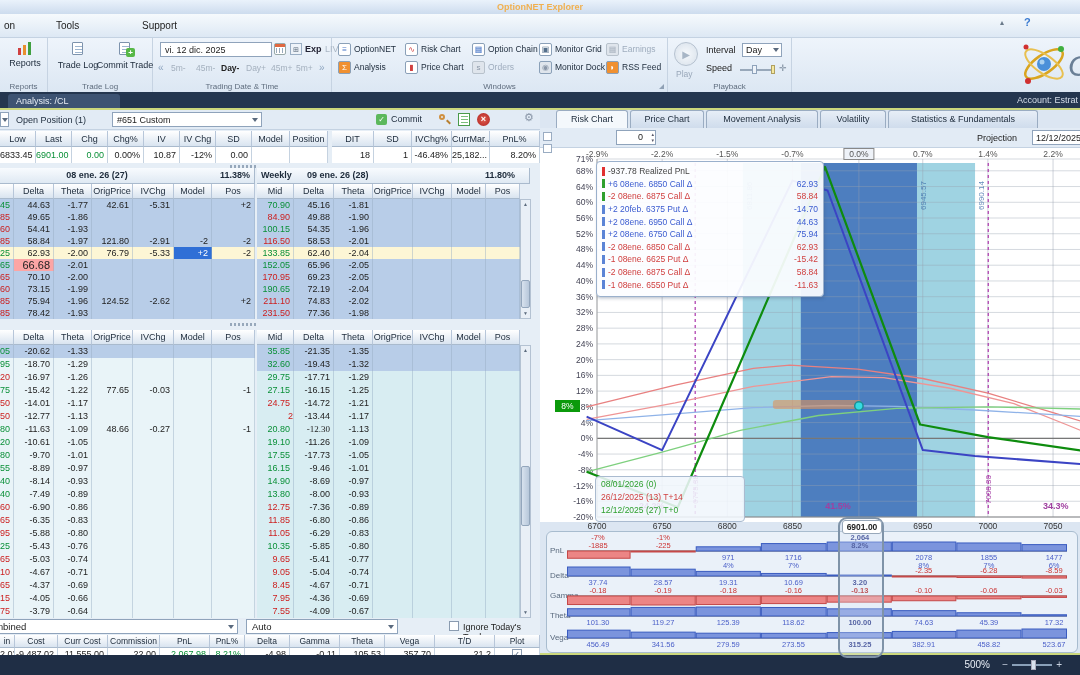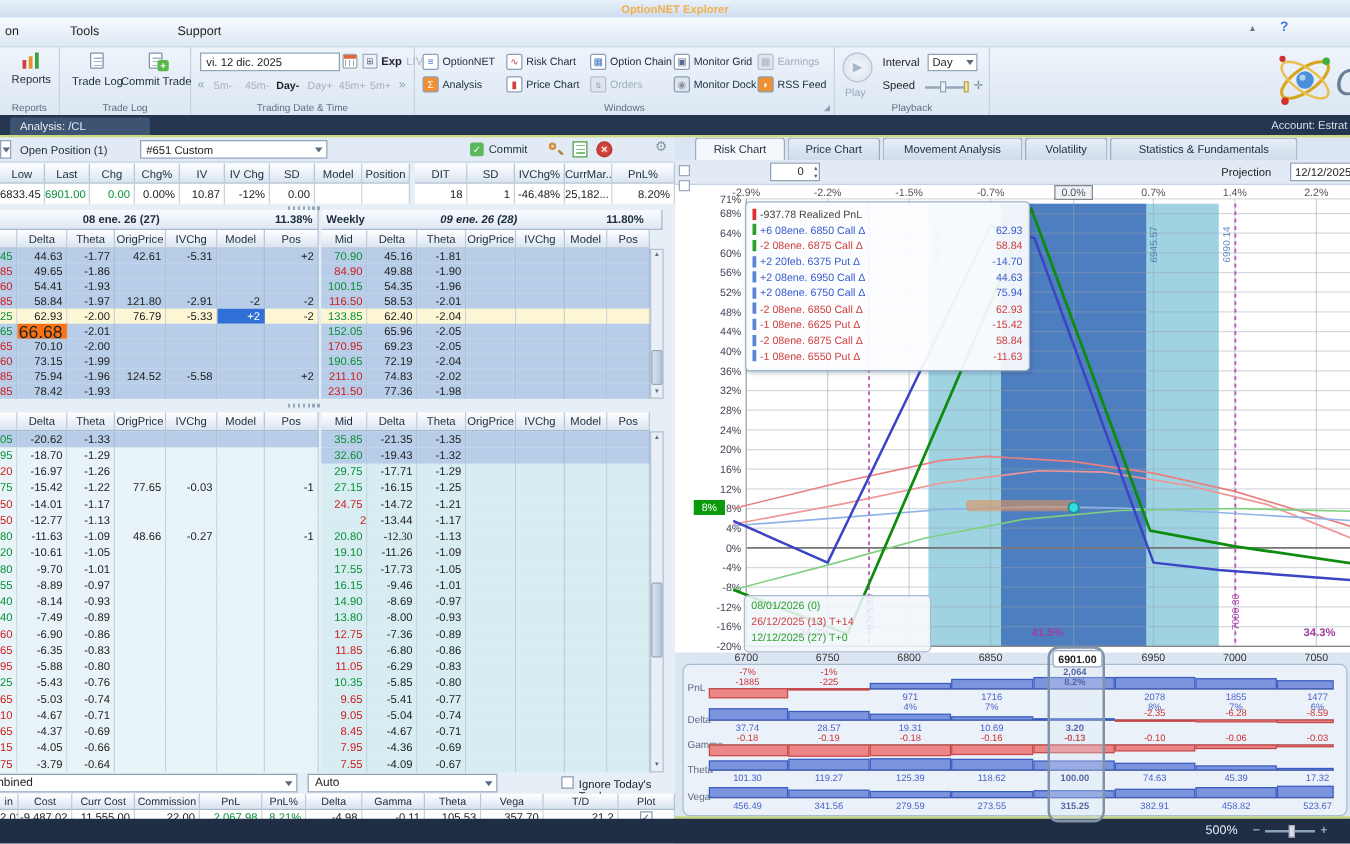--- a/index.html
+++ b/index.html
@@ -242,21 +242,21 @@
       <div class="abs valcell" style="left: 452px; top: 17px; width: 38px; height: 16px; font-size: 9px; line-height: 16px;">25,182...</div>
       <div class="abs hdrcell" style="left: 490px; top: 1px; width: 50px; height: 16px; font-size: 9px; line-height: 16px;">PnL%</div>
       <div class="abs valcell" style="left: 490px; top: 17px; width: 50px; height: 16px; font-size: 9px; line-height: 16px;">8.20%</div>
       <div class="abs splitdots" style="left: 230px; top: 35px;"></div>
       <div class="abs grp-hdr" style="left: 0px; top: 38px; width: 255px; height: 16px;">
         <div class="abs" style="left: 0px; right: 60px; text-align: center; top: 2px;">08 ene. 26 (27)</div>
         <div class="abs" style="right: 4px; top: 2px;">11.38%</div>
       </div>
       <div class="abs grp-hdr" style="left: 257px; top: 38px; width: 273px; height: 16px;">
         <div class="abs" style="left: 4px; top: 2px;">Weekly</div>
-        <div class="abs" style="left: 50px; right: 70px; text-align: center; top: 2px; font-style: italic;">09 ene. 26 (28)</div>
+        <div class="abs" style="left: 50px; right: 70px; text-align: left; top: 2px;">09 ene. 26 (28)</div>
         <div class="abs" style="right: 14px; top: 2px;">11.80%</div>
       </div>
       <div class="abs hdrcell" style="left: 0px; top: 54px; width: 14px; height: 15px; font-size: 9px; line-height: 15px;"></div>
       <div class="abs hdrcell" style="left: 14px; top: 54px; width: 40px; height: 15px; font-size: 9px; line-height: 15px;">Delta</div>
       <div class="abs hdrcell" style="left: 54px; top: 54px; width: 38px; height: 15px; font-size: 9px; line-height: 15px;">Theta</div>
       <div class="abs hdrcell" style="left: 92px; top: 54px; width: 41px; height: 15px; font-size: 9px; line-height: 15px;">OrigPrice</div>
       <div class="abs hdrcell" style="left: 133px; top: 54px; width: 41px; height: 15px; font-size: 9px; line-height: 15px;">IVChg</div>
       <div class="abs hdrcell" style="left: 174px; top: 54px; width: 38px; height: 15px; font-size: 9px; line-height: 15px;">Model</div>
       <div class="abs hdrcell" style="left: 212px; top: 54px; width: 43px; height: 15px; font-size: 9px; line-height: 15px;">Pos</div>
       <div class="abs hdrcell" style="left: 257px; top: 54px; width: 37px; height: 15px; font-size: 9px; line-height: 15px;">Mid</div>
@@ -295,21 +295,21 @@
       <div class="abs chain-cell" style="left: 174px; top: 105px; width: 38px; height: 12px; line-height: 12px; font-size: 9px; background: rgb(184, 205, 232);">-2</div>
       <div class="abs chain-cell" style="left: 212px; top: 105px; width: 43px; height: 12px; line-height: 12px; font-size: 9px; background: rgb(184, 205, 232);">-2</div>
       <div class="abs chain-cell g" style="left: 0px; top: 117px; width: 14px; height: 12px; line-height: 12px; font-size: 9px; background: rgb(253, 246, 213);">25</div>
       <div class="abs chain-cell" style="left: 14px; top: 117px; width: 40px; height: 12px; line-height: 12px; font-size: 9px; background: rgb(253, 246, 213);">62.93</div>
       <div class="abs chain-cell" style="left: 54px; top: 117px; width: 38px; height: 12px; line-height: 12px; font-size: 9px; background: rgb(253, 246, 213);">-2.00</div>
       <div class="abs chain-cell" style="left: 92px; top: 117px; width: 41px; height: 12px; line-height: 12px; font-size: 9px; background: rgb(253, 246, 213);">76.79</div>
       <div class="abs chain-cell" style="left: 133px; top: 117px; width: 41px; height: 12px; line-height: 12px; font-size: 9px; background: rgb(253, 246, 213);">-5.33</div>
       <div class="abs chain-cell" style="left: 174px; top: 117px; width: 38px; height: 12px; line-height: 12px; font-size: 9px; background: rgb(47, 111, 214); color: rgb(255, 255, 255);">+2</div>
       <div class="abs chain-cell" style="left: 212px; top: 117px; width: 43px; height: 12px; line-height: 12px; font-size: 9px; background: rgb(253, 246, 213);">-2</div>
       <div class="abs chain-cell g" style="left: 0px; top: 129px; width: 14px; height: 12px; line-height: 12px; font-size: 9px; background: rgb(184, 205, 232);">65</div>
-      <div class="abs chain-cell" style="left: 14px; top: 129px; width: 40px; height: 12px; line-height: 12px; font-size: 14px; background: #f97316; text-decoration: underline;">66.68</div>
+      <div class="abs chain-cell" style="left: 14px; top: 129px; width: 40px; height: 12px; line-height: 12px; font-size: 11px; background: #fca5a5;">66.68</div>
       <div class="abs chain-cell" style="left: 54px; top: 129px; width: 38px; height: 12px; line-height: 12px; font-size: 9px; background: rgb(184, 205, 232);">-2.01</div>
       <div class="abs chain-cell" style="left: 92px; top: 129px; width: 41px; height: 12px; line-height: 12px; font-size: 9px; background: rgb(184, 205, 232);"></div>
       <div class="abs chain-cell" style="left: 133px; top: 129px; width: 41px; height: 12px; line-height: 12px; font-size: 9px; background: rgb(184, 205, 232);"></div>
       <div class="abs chain-cell" style="left: 174px; top: 129px; width: 38px; height: 12px; line-height: 12px; font-size: 9px; background: rgb(184, 205, 232);"></div>
       <div class="abs chain-cell" style="left: 212px; top: 129px; width: 43px; height: 12px; line-height: 12px; font-size: 9px; background: rgb(184, 205, 232);"></div>
       <div class="abs chain-cell r" style="left: 0px; top: 141px; width: 14px; height: 12px; line-height: 12px; font-size: 9px; background: rgb(184, 205, 232);">65</div>
       <div class="abs chain-cell" style="left: 14px; top: 141px; width: 40px; height: 12px; line-height: 12px; font-size: 9px; background: rgb(184, 205, 232);">70.10</div>
       <div class="abs chain-cell" style="left: 54px; top: 141px; width: 38px; height: 12px; line-height: 12px; font-size: 9px; background: rgb(184, 205, 232);">-2.00</div>
       <div class="abs chain-cell" style="left: 92px; top: 141px; width: 41px; height: 12px; line-height: 12px; font-size: 9px; background: rgb(184, 205, 232);"></div>
       <div class="abs chain-cell" style="left: 133px; top: 141px; width: 41px; height: 12px; line-height: 12px; font-size: 9px; background: rgb(184, 205, 232);"></div>
@@ -319,21 +319,21 @@
       <div class="abs chain-cell" style="left: 14px; top: 153px; width: 40px; height: 12px; line-height: 12px; font-size: 9px; background: rgb(184, 205, 232);">73.15</div>
       <div class="abs chain-cell" style="left: 54px; top: 153px; width: 38px; height: 12px; line-height: 12px; font-size: 9px; background: rgb(184, 205, 232);">-1.99</div>
       <div class="abs chain-cell" style="left: 92px; top: 153px; width: 41px; height: 12px; line-height: 12px; font-size: 9px; background: rgb(184, 205, 232);"></div>
       <div class="abs chain-cell" style="left: 133px; top: 153px; width: 41px; height: 12px; line-height: 12px; font-size: 9px; background: rgb(184, 205, 232);"></div>
       <div class="abs chain-cell" style="left: 174px; top: 153px; width: 38px; height: 12px; line-height: 12px; font-size: 9px; background: rgb(184, 205, 232);"></div>
       <div class="abs chain-cell" style="left: 212px; top: 153px; width: 43px; height: 12px; line-height: 12px; font-size: 9px; background: rgb(184, 205, 232);"></div>
       <div class="abs chain-cell r" style="left: 0px; top: 165px; width: 14px; height: 12px; line-height: 12px; font-size: 9px; background: rgb(184, 205, 232);">85</div>
       <div class="abs chain-cell" style="left: 14px; top: 165px; width: 40px; height: 12px; line-height: 12px; font-size: 9px; background: rgb(184, 205, 232);">75.94</div>
       <div class="abs chain-cell" style="left: 54px; top: 165px; width: 38px; height: 12px; line-height: 12px; font-size: 9px; background: rgb(184, 205, 232);">-1.96</div>
       <div class="abs chain-cell" style="left: 92px; top: 165px; width: 41px; height: 12px; line-height: 12px; font-size: 9px; background: rgb(184, 205, 232);">124.52</div>
-      <div class="abs chain-cell" style="left: 133px; top: 165px; width: 41px; height: 12px; line-height: 12px; font-size: 9px; background: rgb(184, 205, 232);">-5.58</div>
+      <div class="abs chain-cell" style="left: 133px; top: 165px; width: 41px; height: 12px; line-height: 12px; font-size: 9px; background: rgb(184, 205, 232);">-2.62</div>
       <div class="abs chain-cell" style="left: 174px; top: 165px; width: 38px; height: 12px; line-height: 12px; font-size: 9px; background: rgb(184, 205, 232);"></div>
       <div class="abs chain-cell" style="left: 212px; top: 165px; width: 43px; height: 12px; line-height: 12px; font-size: 9px; background: rgb(184, 205, 232);">+2</div>
       <div class="abs chain-cell r" style="left: 0px; top: 177px; width: 14px; height: 12px; line-height: 12px; font-size: 9px; background: rgb(184, 205, 232);">85</div>
       <div class="abs chain-cell" style="left: 14px; top: 177px; width: 40px; height: 12px; line-height: 12px; font-size: 9px; background: rgb(184, 205, 232);">78.42</div>
       <div class="abs chain-cell" style="left: 54px; top: 177px; width: 38px; height: 12px; line-height: 12px; font-size: 9px; background: rgb(184, 205, 232);">-1.93</div>
       <div class="abs chain-cell" style="left: 92px; top: 177px; width: 41px; height: 12px; line-height: 12px; font-size: 9px; background: rgb(184, 205, 232);"></div>
       <div class="abs chain-cell" style="left: 133px; top: 177px; width: 41px; height: 12px; line-height: 12px; font-size: 9px; background: rgb(184, 205, 232);"></div>
       <div class="abs chain-cell" style="left: 174px; top: 177px; width: 38px; height: 12px; line-height: 12px; font-size: 9px; background: rgb(184, 205, 232);"></div>
       <div class="abs chain-cell" style="left: 212px; top: 177px; width: 43px; height: 12px; line-height: 12px; font-size: 9px; background: rgb(184, 205, 232);"></div>
       <div class="abs chain-cell g" style="left: 257px; top: 69px; width: 37px; height: 12px; line-height: 12px; font-size: 9px; background: rgb(184, 205, 232);">70.90</div>

